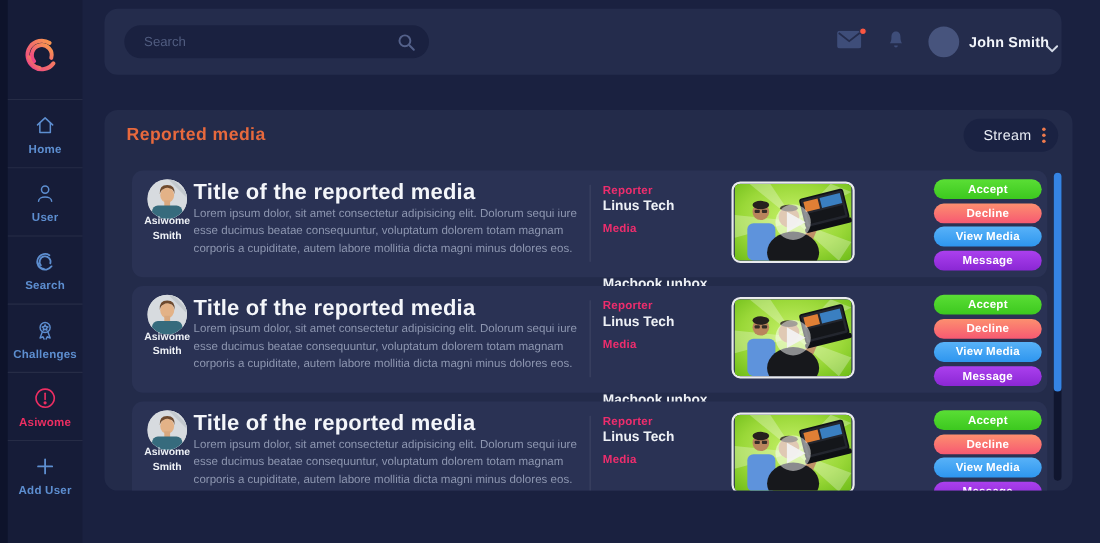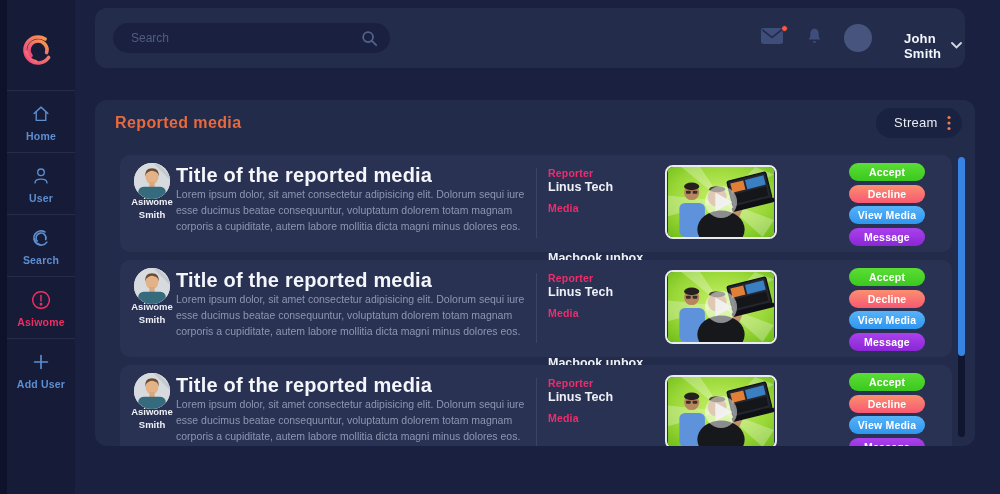--- a/index.html
+++ b/index.html
@@ -33,21 +33,21 @@
   .search input {
     width:100%; height:100%; background:transparent; border:none; outline:none;
     color:#aeb6cc; font-size:12px; padding:0 38px 0 18px; font-family:"Liberation Sans", sans-serif;
   }
   .search input::placeholder { color:#515d80; }
   .search .mag { position:absolute; right:12px; top:6px; }
   .mail-wrap { position:absolute; left:666px; top:20px; width:26px; height:20px; cursor:pointer; }
   .mail-dot { position:absolute; right:-1px; top:-3px; width:7px; height:7px; border-radius:50%; background:#fb5742; border:1.5px solid #242c4c; }
   .bell-wrap { position:absolute; left:710px; top:18px; cursor:pointer; }
   .avatar-circle { position:absolute; left:749px; top:16px; width:28px; height:28px; border-radius:50%; background:#47547d; cursor:pointer; }
-  .user-name { position:absolute; left:786px; top:23px; font-size:13px; font-weight:bold; color:#f3f6fb; letter-spacing:.2px; cursor:pointer;margin-left:23px; }
+  .user-name { position:absolute; left:786px; top:23px; font-size:13px; font-weight:bold; color:#f3f6fb; letter-spacing:.2px; cursor:pointer; }
   .chevron { position:absolute; left:856px; top:27px; cursor:pointer; }
   
   .panel { position:absolute; left:95px; top:100px; width:880px; height:346px; background:#232b4a; border-radius:12px; overflow:hidden; }
   .panel-title { position:absolute; left:20px; top:14px; font-size:16px; font-weight:bold; color:#e8693d; letter-spacing:.4px; }
   .filter-pill {
     position:absolute; left:781px; top:8px; width:86px; height:30px;
     background:#1a2242; border-radius:15px; cursor:pointer;
   }
   .filter-pill .flabel { position:absolute; left:18px; top:7px; font-size:13px; color:#e9edf5; letter-spacing:.3px; }
   .filter-pill .kebab { position:absolute; right:11px; top:7px; }
@@ -72,21 +72,21 @@
   .meta-value { position:absolute; left:428px; font-size:12.5px; font-weight:bold; color:#eef1f6; }
   .lab-reporter { top:12px; } .val-reporter { top:25px; }
   .lab-media { top:47px; } .val-media { top:60px;margin-top:36px; }
   .thumb {
     position:absolute; left:545px; top:10px; width:112px; height:74px;
     border-radius:8px; overflow:hidden; border:2px solid rgba(255,255,255,0.9); cursor:pointer;
   }
   .thumb svg { display:block; }
   .btn-col { position:absolute; left:729px; top:8px; width:85px; }
   .btn {
-    display:block; width:76px; height:18px; margin-bottom:3.5px; border:none; border-radius:9px;
+    display:block; width:98px; height:18px; margin-bottom:3.5px; border:none; border-radius:9px;
     color:#fff; font-size:10.5px; font-weight:bold; font-family:"Liberation Sans", sans-serif;
     cursor:pointer; letter-spacing:.2px; text-align:center; line-height:18px; padding:0;
   }
   .btn-accept  { background:linear-gradient(180deg,#5ade35,#3cc81f); }
   .btn-decline { background:linear-gradient(180deg,#fc8f6f,#f75972); }
   .btn-view    { background:linear-gradient(180deg,#58b2f8,#2e96ef); }
   .btn-message { background:linear-gradient(180deg,#ab40ee,#8a27d4); }
   
   .scroll-track { position:absolute; left:863px; top:57px; width:7px; height:280px; background:#10162f; border-radius:4px; }
   .scroll-thumb { position:absolute; left:0; top:0; width:7px; height:199px; background:#3584e4; border-radius:4px; cursor:grab; }
@@ -134,20 +134,29 @@
           </svg></span>
       <span class="nav-label">User</span>
     </div>
     <div class="nav-item">
       <span><svg width="22" height="22" viewBox="0 0 40 40" fill="none" stroke="#5d8ed0" stroke-width="3" stroke-linecap="round">
             <path d="M30.6 27.5 A13 13 0 1 1 27.1 9.1"></path>
             <path d="M13 25.7 A9 9 0 1 1 28.6 22.6"></path>
             <path d="M17.9 31.8 A12 12 0 0 1 8.2 22.1"></path>
           </svg></span>
       <span class="nav-label">Search</span>
+    </div>
+    <div class="nav-item">
+      <span><svg width="22" height="22" viewBox="0 0 24 24" fill="none" stroke="#5d8ed0" stroke-width="1.4" stroke-linecap="round" stroke-linejoin="round">
+            <circle cx="12" cy="9.5" r="5"></circle>
+            <path d="M12 6.8 L12.9 8.6 L14.9 8.9 L13.4 10.3 L13.8 12.2 L12 11.3 L10.2 12.2 L10.6 10.3 L9.1 8.9 L11.1 8.6 Z"></path>
+            <path d="M9.3 13.7 L7 20 L9.9 18.7 L11 21"></path>
+            <path d="M14.7 13.7 L17 20 L14.1 18.7 L13 21"></path>
+          </svg></span>
+      <span class="nav-label">Challenges</span>
     </div>
     <div class="nav-item active">
       <span><svg width="22" height="22" viewBox="0 0 24 24" fill="none" stroke="#ec2e62" stroke-width="1.6" stroke-linecap="round">
             <path d="M12 21 A9 9 0 1 1 12.1 21 L8.5 20.3"></path>
             <path d="M12 7.2 L12 13.2"></path>
             <circle cx="12" cy="16.6" r="0.8" fill="#ec2e62"></circle>
           </svg></span>
       <span class="nav-label">Asiwome</span>
     </div>
     <div class="nav-item">

